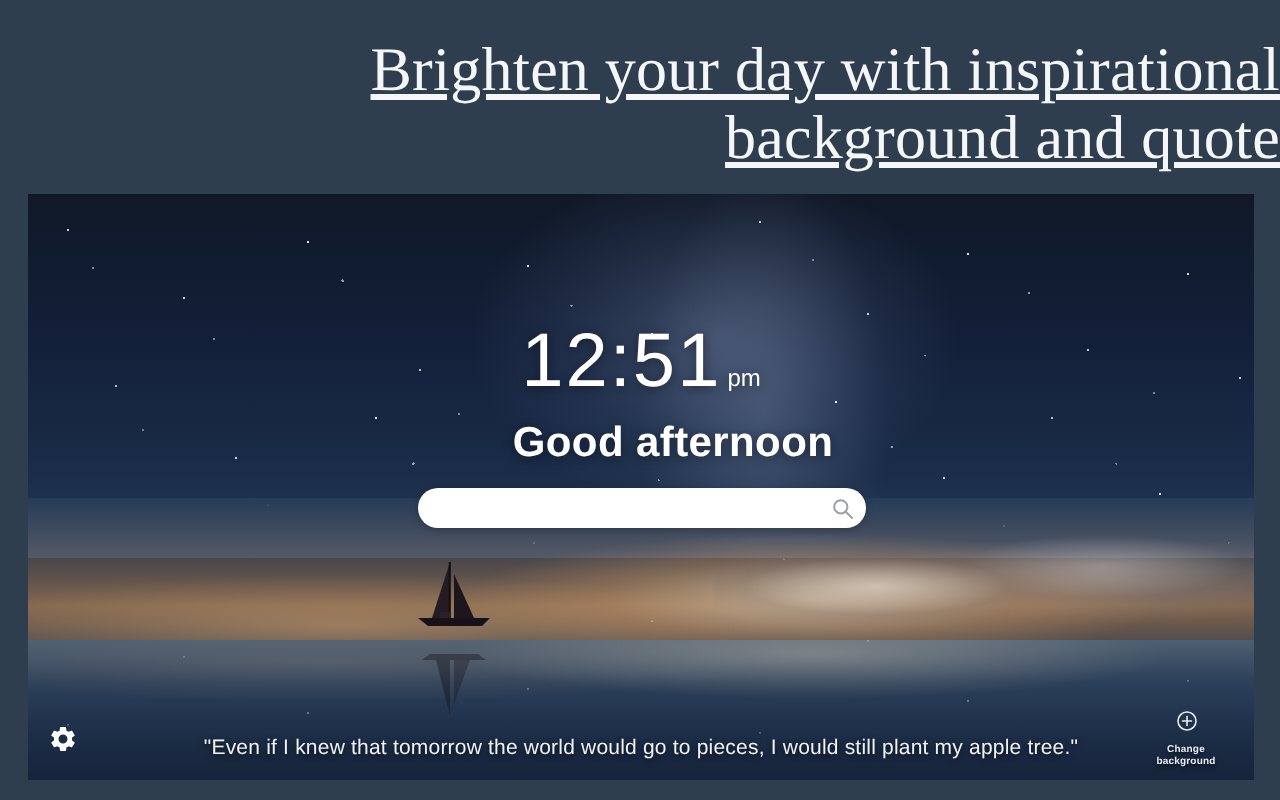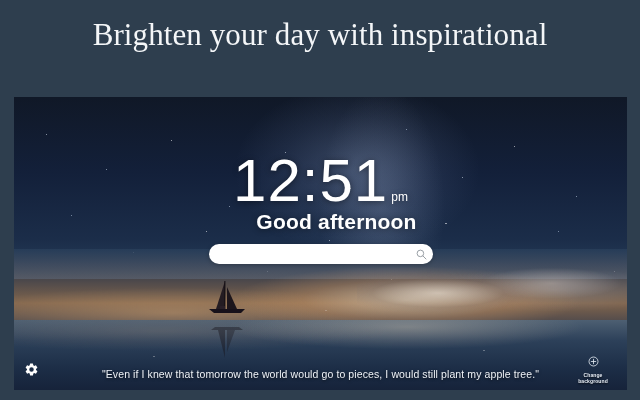--- a/index.html
+++ b/index.html
@@ -6,25 +6,26 @@
   body{
     width:640px;height:400px;overflow:hidden;
     background:#2e3e4e;
     font-family:"Liberation Sans", sans-serif;
     position:relative;
   }
 
   
   .headline{
     position:absolute;left:0;top:18px;width:640px;
-    text-align:center;
+    text-align:right;
     color:#f4f6f8;
     font-family:"Liberation Serif", serif;
     font-size:31px;line-height:34px;
     letter-spacing:.1px;
+    text-decoration:underline;
   }
   .headline .hl-line{display:block;}
 
   
   .ntp-frame{
     position:absolute;left:14px;top:97px;
     width:613px;height:293px;
     overflow:hidden;
     background:#0d1420;
   }
@@ -102,21 +103,21 @@
   .boat-ref{position:absolute;left:30.5%;top:76%;width:52px;height:40px;opacity:.55;}
   .boat-ref svg{display:block;transform:scaleY(-1);}
 
   
   .clock{
     position:absolute;left:0;top:59px;width:100%;
     text-align:center;color:#fff;
     text-shadow:0 1px 6px rgba(0,0,0,.45);
   }
   .clock-time{
-    font-size:60px;line-height:50px;font-weight:300;letter-spacing:1px;
+    font-size:38px;line-height:50px;font-weight:300;letter-spacing:1px;
     display:inline-block;vertical-align:baseline;
   }
   .clock-ampm{
     font-size:12px;font-weight:400;margin-left:3px;
     display:inline-block;vertical-align:baseline;
   }
   .greeting{
     margin-top:4px;font-size:21px;font-weight:700;letter-spacing:.2px;
     color:#fff;text-shadow:0 1px 6px rgba(0,0,0,.45);padding-left:32px;
   }
@@ -158,20 +159,21 @@
   .change-bg .cb-label{
     display:block;font-size:5px;line-height:6px;font-weight:700;
     letter-spacing:.1px;
   }
 </style>
 </head>
 <body>
 
 <div class="headline">
   <span class="hl-line">Brighten your day with inspirational</span>
+  <span class="hl-line">background and quote</span>
 </div>
 
 <div class="ntp-frame">
 
   <div class="sky">
     <div class="stars"></div>
     <div class="stars s2"></div>
   </div>
   <div class="horizon"></div>
   <div class="cloudbank"></div>

